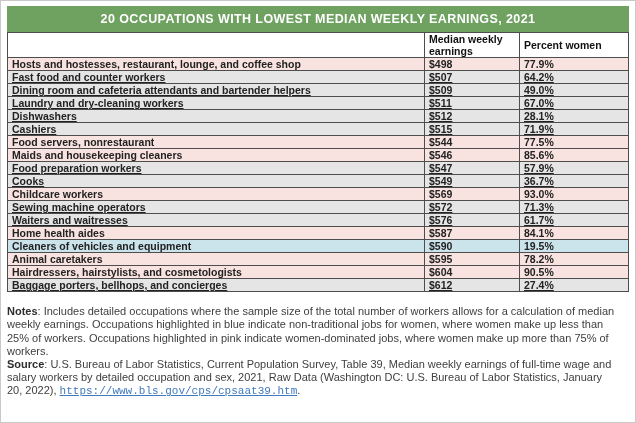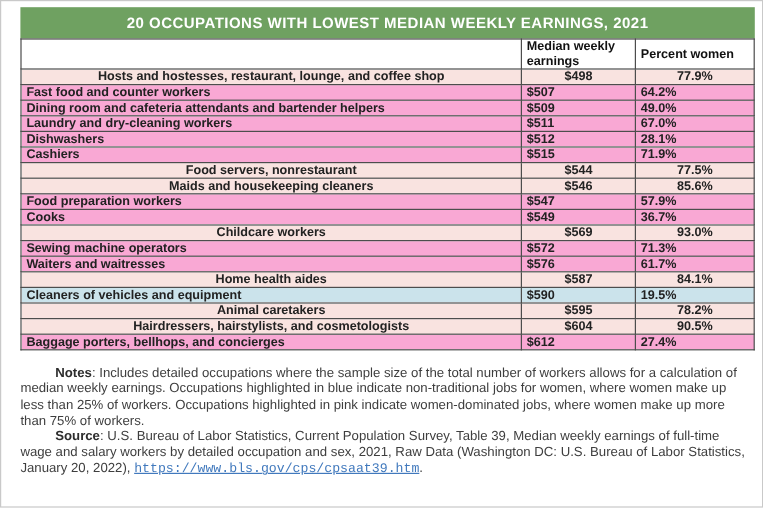--- a/index.html
+++ b/index.html
@@ -5,21 +5,21 @@
   html, body { margin: 0; padding: 0; }
   body {
     width: 636px;
     height: 423px;
     box-sizing: border-box;
     background: #ffffff;
     border: 1px solid #c9c9c9;
     font-family: "Liberation Sans", sans-serif;
     overflow: hidden;
   }
-  .page { padding: 5px 6px 0 16px; }
+  .page { padding: 5px 6px 0 6px; }
 
   .title-bar {
     height: 26px;
     line-height: 26px;
     background: var(--green, #6FA161);
     color: #ffffff;
     font-size: 12.5px;
     font-weight: bold;
     text-align: center;
     letter-spacing: 0.4px;
@@ -44,33 +44,33 @@
     height: 24px;
     line-height: 1.15;
     vertical-align: middle;
     color: #111111;
   }
   table.earnings td {
     height: 12px;
     line-height: 12px;
     white-space: nowrap;
   }
-  tr.pink  td { background: var(--pink, #F9E3E0); text-align: center; }
+  tr.pink  td { background: var(--pink, #F9E3E0); }
   tr.blue  td { background: var(--blue, #CBE3EB); }
-  tr.white td { background: #f9a8d4; }
+  tr.white td { background: #e5e5e5; text-decoration: underline; }
 
   .notes, .source {
     width: 608px;
     margin: 0;
     font-size: 11px;
     line-height: 13.2px;
     color: #3e3e3e;
   }
   .notes { margin-top: 13px; }
-  .notes b, .source b { color: #2d2d2d; margin-left: 29px; }
+  .notes b, .source b { color: #2d2d2d; }
   .source a {
     color: var(--link, #4179BD);
     text-decoration: underline;
     cursor: pointer;
     font-family: Liberation Mono, monospace;
   }
 </style>
 </head>
 <body>
 

